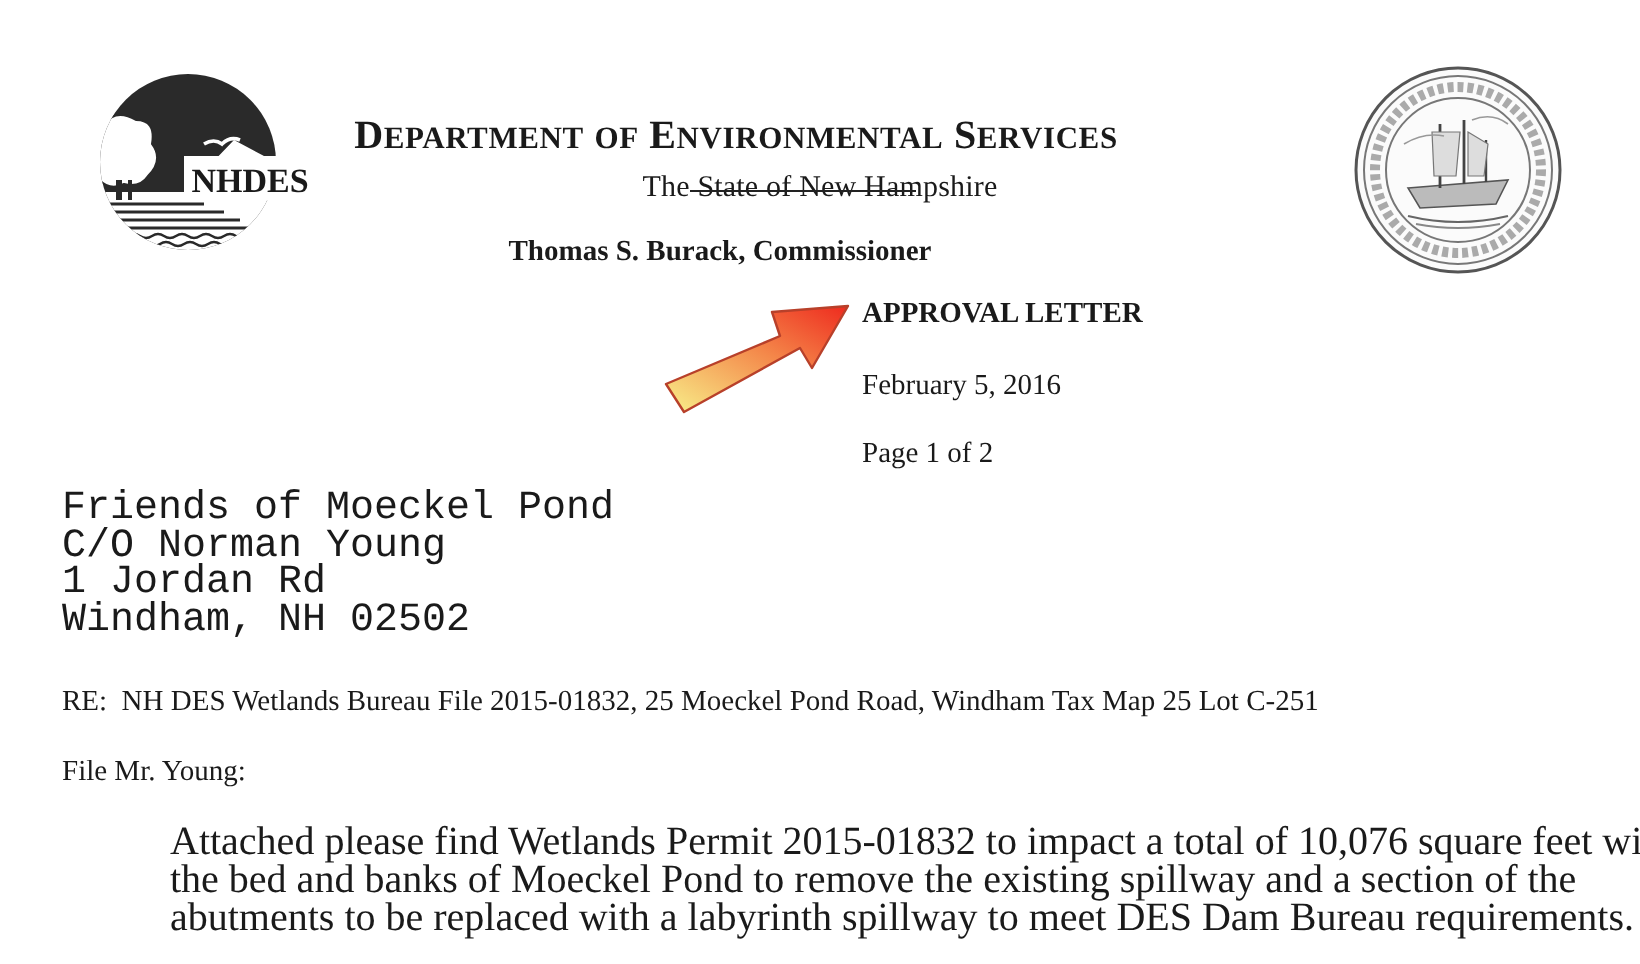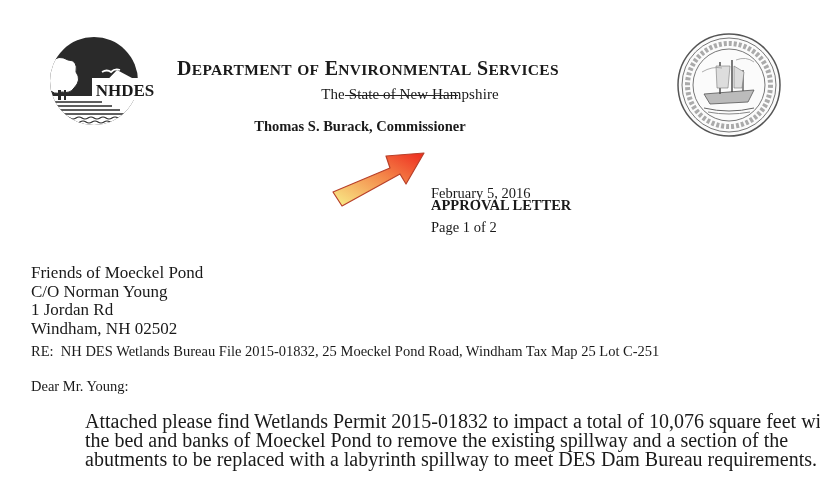--- a/index.html
+++ b/index.html
@@ -7,24 +7,24 @@
            font-family: "Liberation Serif", "DejaVu Serif", serif; color: #1a1a1a; }
     .abs { position: absolute; }
     .logo { left: 32px; top: 34px; width: 125px; height: 95px; }
     .seal { left: 672px; top: 32px; width: 114px; height: 106px; }
     .state { left: 0; width: 820px; top: 38px; text-align: center; font-size: 15px; letter-spacing: 0.1px; margin-top: 48px; }
     .dept { left: 0; width: 736px; top: 57px; text-align: center; font-size: 20px; font-weight: bold; letter-spacing: 0.3px; }
     .dept .sc { font-size: 15.5px; }
     .rule { left: 345px; top: 95px; width: 113px; height: 1px; background: #222; }
     .commish { left: 0; width: 720px; top: 99px; text-align: center; font-size: 14.5px; font-weight: bold; margin-top: 19px; }
     .arrow { left: 330px; top: 148px; width: 100px; height: 64px; }
-    .approval { left: 431px; top: 149px; font-size: 14.5px; font-weight: bold; margin-top: 48px; }
+    .approval { left: 431px; top: 149px; font-size: 14.5px; font-weight: bold; }
     .date { left: 431px; top: 185px; font-size: 14.5px; }
     .page { left: 431px; top: 219px; font-size: 14.5px; }
-    .addr { left: 31px; top: 264px; font-size: 17px; line-height: 18.5px; }
+    .addr { left: 31px; top: 246px; font-size: 20px; line-height: 18.5px; font-family: Liberation Mono, monospace; }
     .re { left: 31px; top: 343px; font-size: 14.5px; }
     .dear { left: 31px; top: 378px; font-size: 14.5px; }
     .body-p { left: 38px; top: 412px; width: 780px; font-size: 20px; line-height: 19px; margin-left: 47px; }
   </style>
 </head>
 <body>
 
 <div class="abs logo">
   <svg width="125" height="95" viewBox="0 0 125 95">
     <defs>
@@ -110,15 +110,15 @@
 
 <div class="abs addr">
   <div>Friends of Moeckel Pond</div>
   <div>C/O Norman Young</div>
   <div>1 Jordan Rd</div>
   <div>Windham, NH 02502</div>
 </div>
 
 <div class="abs re" style="white-space: pre;">RE:  NH DES Wetlands Bureau File 2015-01832, 25 Moeckel Pond Road, Windham Tax Map 25 Lot C-251</div>
 
-<div class="abs dear">Dear Mr. Young:</div>
+<div class="abs dear">File Mr. Young:</div>
 
 <div class="abs body-p">Attached please find Wetlands Permit 2015-01832 to impact a total of 10,076 square feet within the bed and banks of Moeckel Pond to remove the existing spillway and a section of the abutments to be replaced with a labyrinth spillway to meet DES Dam Bureau requirements.</div>
 
 </body></html>

